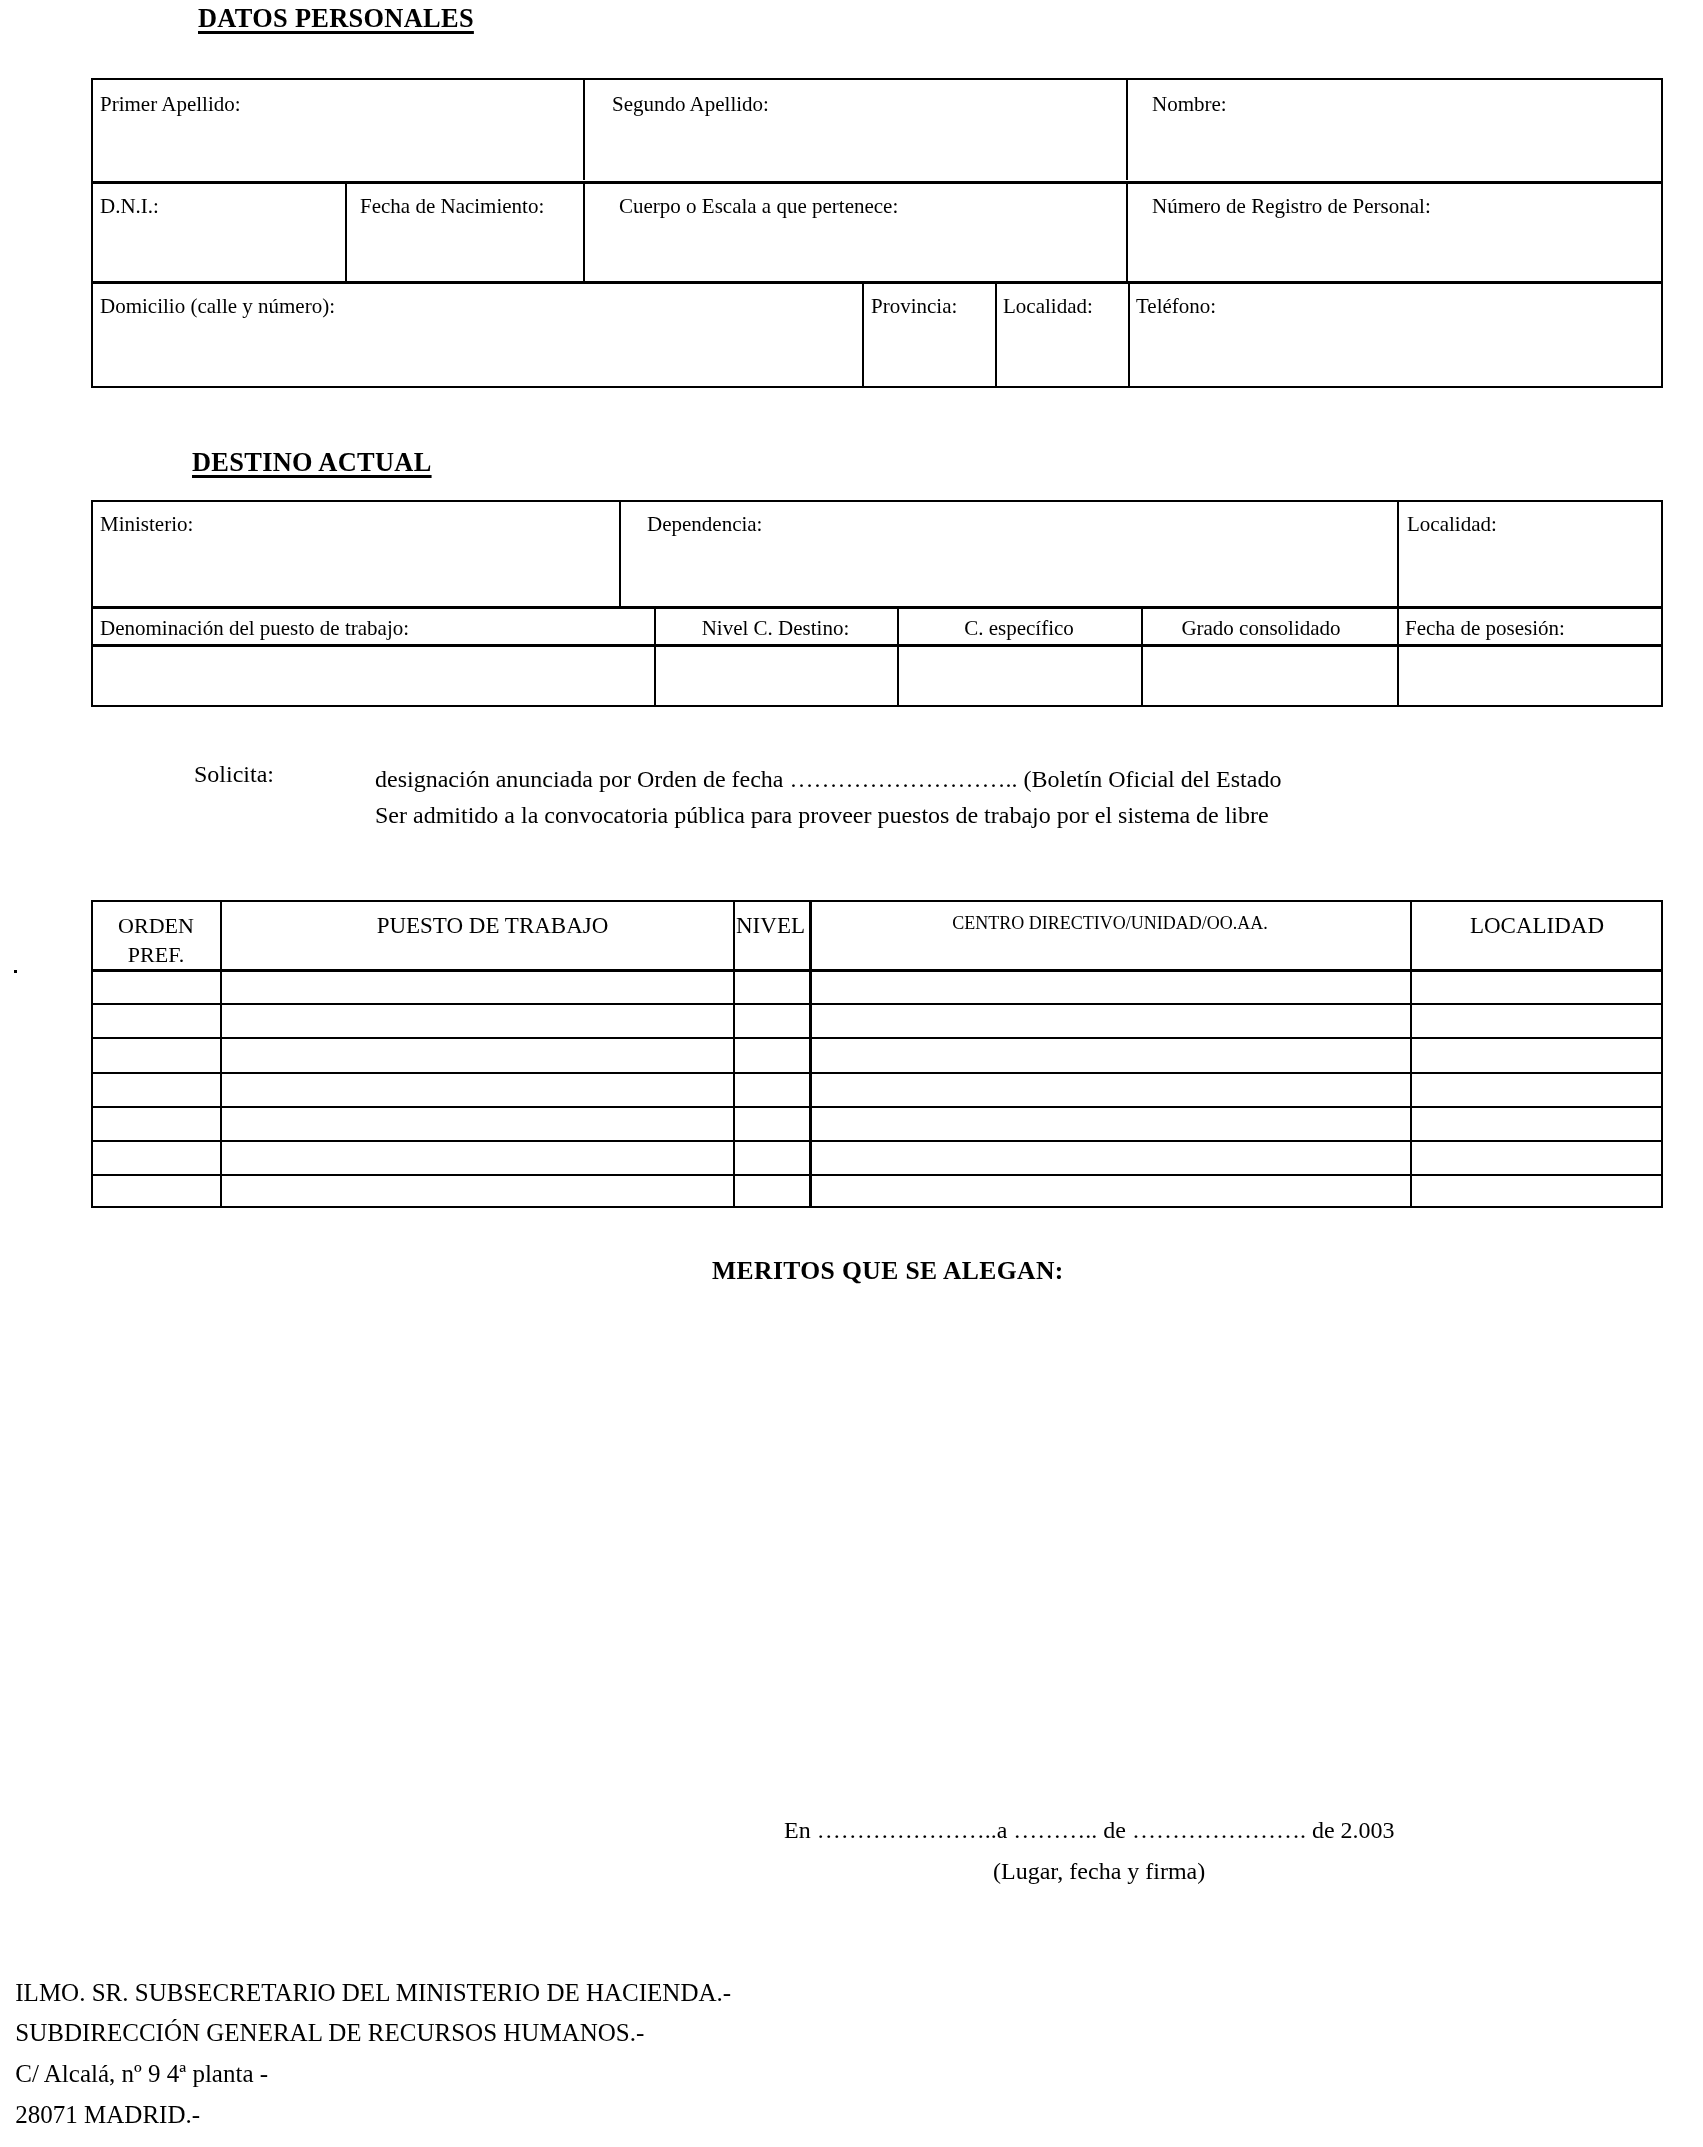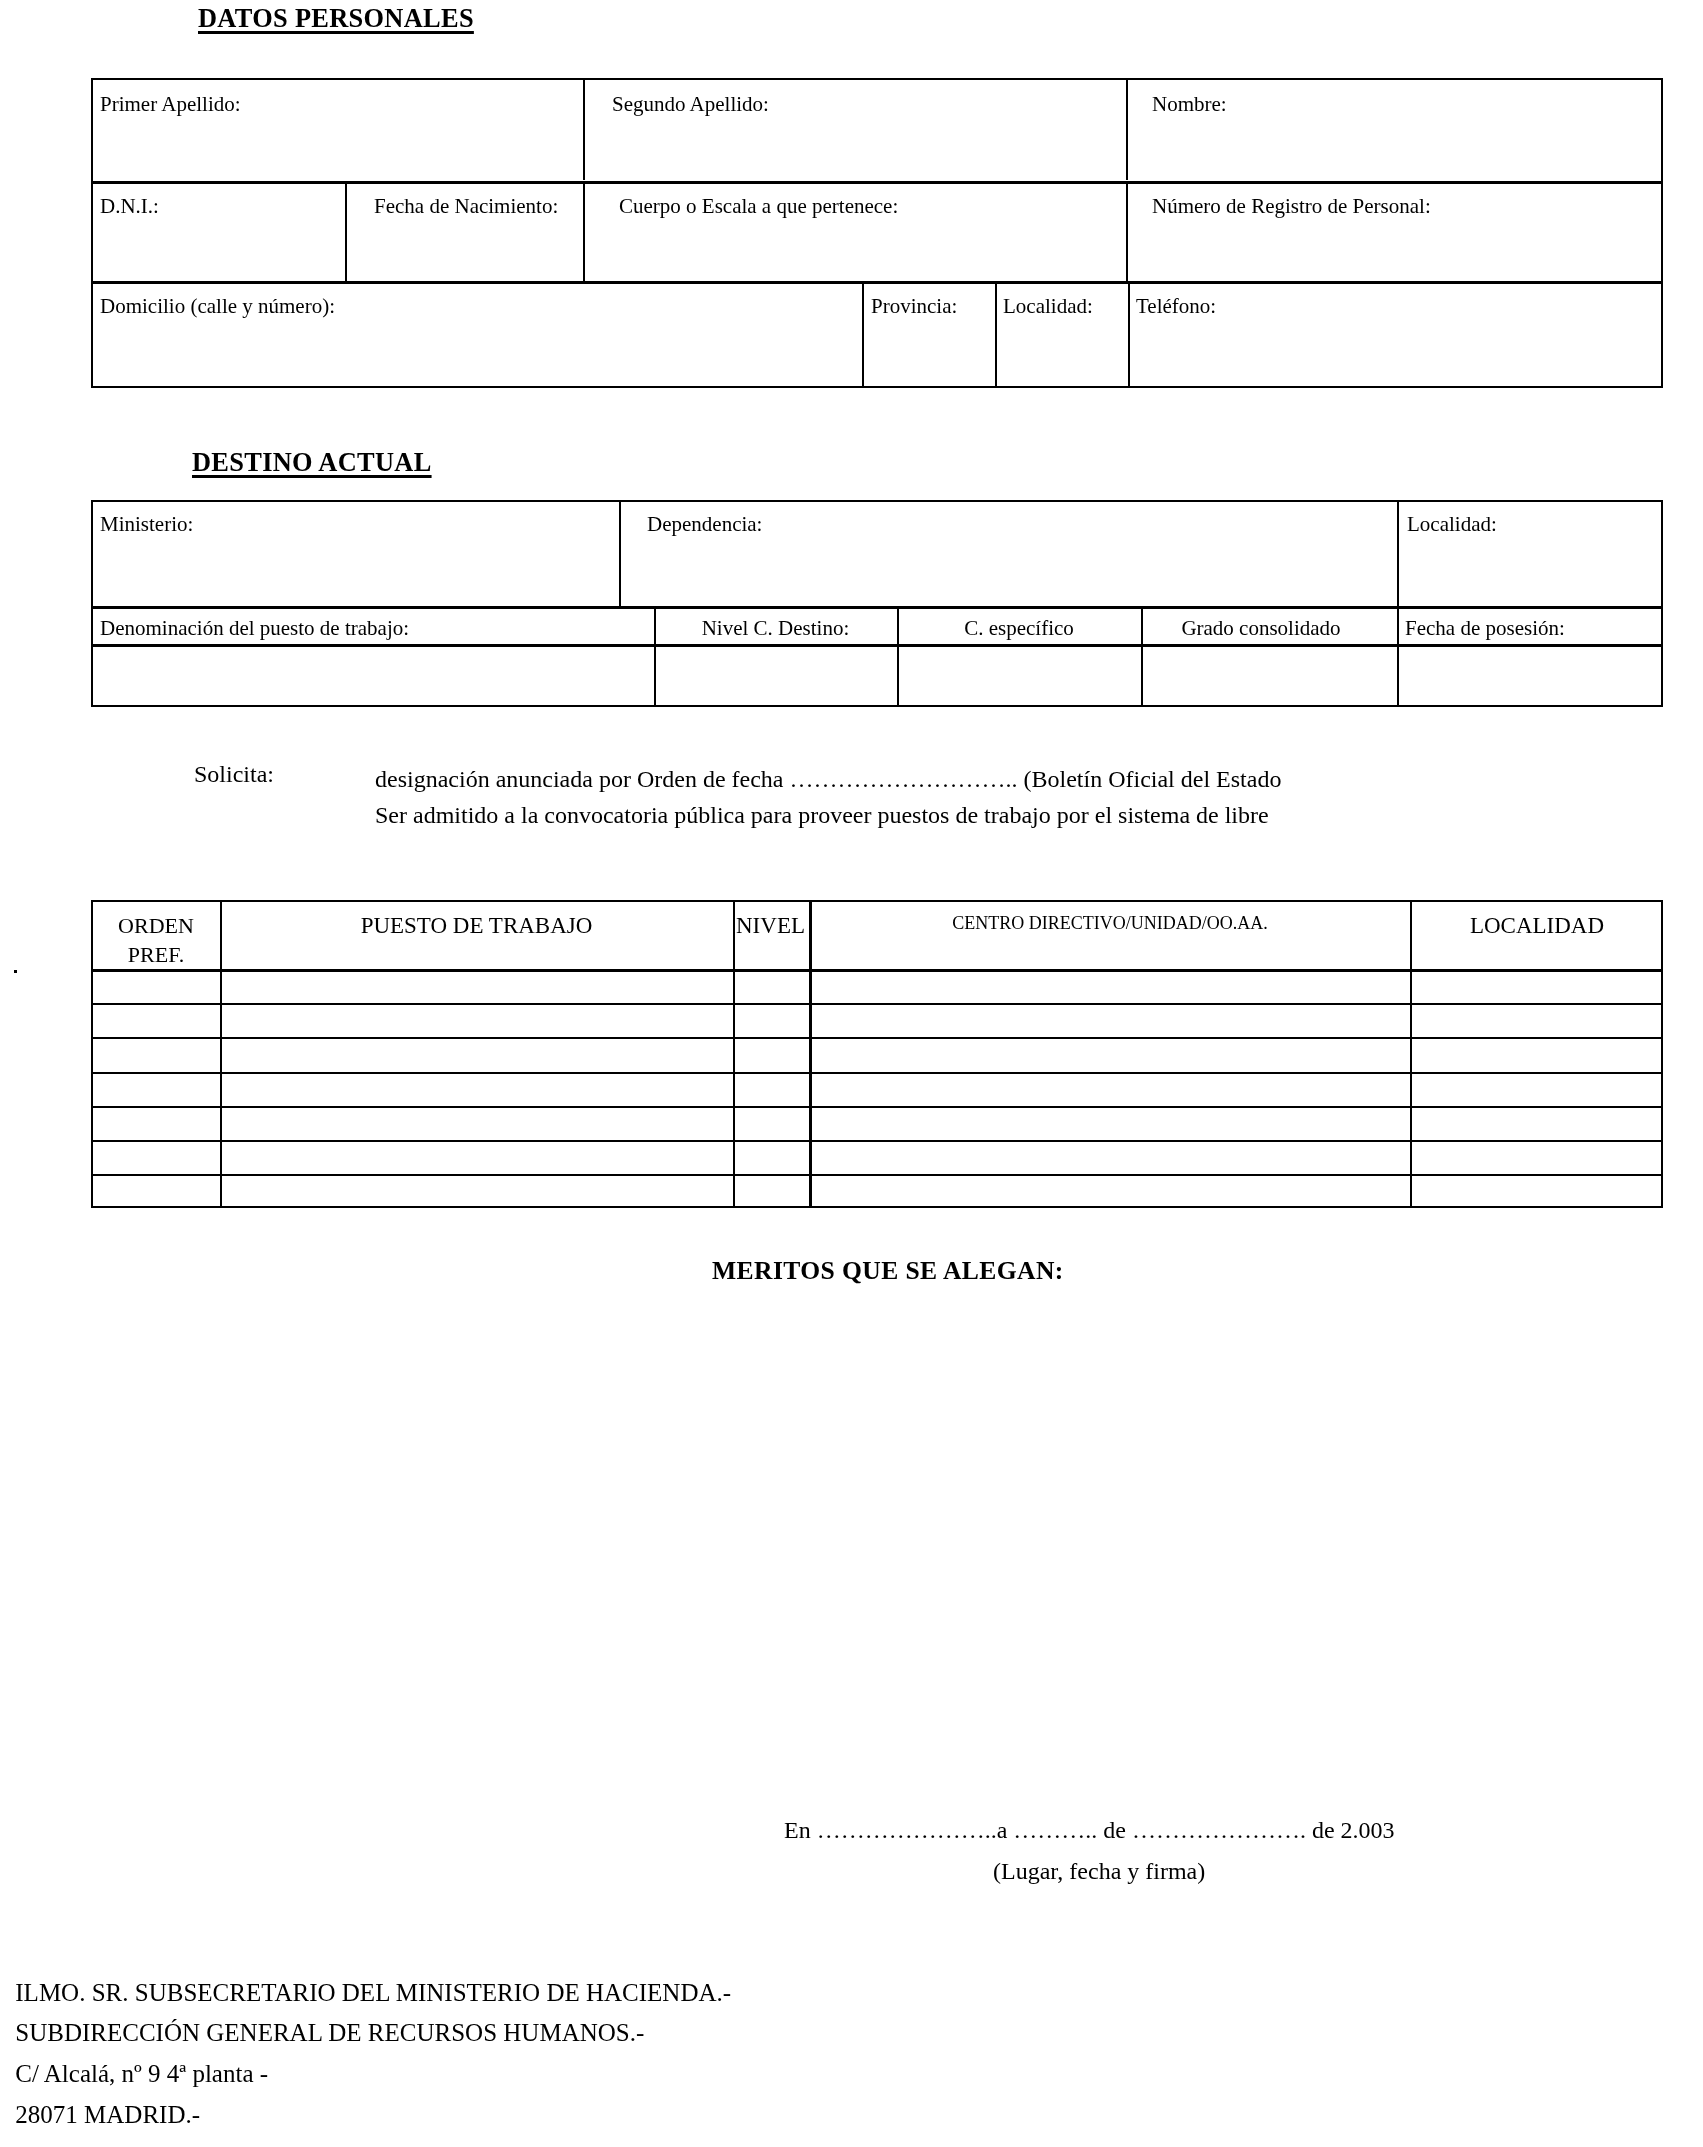--- a/index.html
+++ b/index.html
@@ -152,21 +152,21 @@
 
   <div class="flabel" style="left:100px; top:94px;">Primer Apellido:</div>
   <div class="flabel" style="left:612px; top:94px;">Segundo Apellido:</div>
   <div class="flabel" style="left:1152px; top:94px;">Nombre:</div>
 
   <div style="position:absolute; left:95px; top:119px; width:482px; height:58px;"></div>
   <div style="position:absolute; left:589px; top:119px; width:532px; height:58px;"></div>
   <div style="position:absolute; left:1132px; top:119px; width:526px; height:58px;"></div>
 
   <div class="flabel" style="left:100px; top:196px;">D.N.I.:</div>
-  <div class="flabel" style="left:374px; top:196px;">Fecha de Nacimiento:</div>
+  <div class="flabel" style="left:360px; top:196px;">Fecha de Nacimiento:</div>
   <div class="flabel" style="left:619px; top:196px;">Cuerpo o Escala a que pertenece:</div>
   <div class="flabel" style="left:1152px; top:196px;">Número de Registro de Personal:</div>
 
   <div style="position:absolute; left:95px; top:223px; width:245px; height:55px;"></div>
   <div style="position:absolute; left:349px; top:223px; width:230px; height:55px;"></div>
   <div style="position:absolute; left:589px; top:223px; width:532px; height:55px;"></div>
   <div style="position:absolute; left:1132px; top:223px; width:526px; height:55px;"></div>
 
   <div class="flabel" style="left:100px; top:296px;">Domicilio (calle y número):</div>
   <div class="flabel" style="left:871px; top:296px;">Provincia:</div>
@@ -233,21 +233,21 @@
 
   <div class="vline thin" style="left:220px; top:900px; height:308px;"></div>
   <div class="vline thin" style="left:733px; top:900px; height:308px;"></div>
   <div class="vline" style="left:809px; top:900px; height:308px;"></div>
   <div class="vline thin" style="left:1410px; top:900px; height:308px;"></div>
 
   <div class="chead-block" style="left:94px; top:911px; width:124px;">
     <div>ORDEN</div>
     <div>PREF.</div>
   </div>
-  <div class="chead" style="left:222px; top:914px; width:509px; font-size:23px;">PUESTO DE TRABAJO</div>
+  <div class="chead" style="left:222px; top:914px; width:509px; font-size:23px;padding-left:16px;">PUESTO DE TRABAJO</div>
   <div class="chead" style="left:734px; top:914px; width:73px; font-size:23px;">NIVEL</div>
   <div class="chead" style="left:812px; top:914px; width:596px; font-size:18px;">CENTRO DIRECTIVO/UNIDAD/OO.AA.</div>
   <div class="chead" style="left:1412px; top:914px; width:250px; font-size:23px;">LOCALIDAD</div>
 
   <div style="position:absolute; left:94px; top:972px; width:1567px; height:31.5px;">
     <div style="position:absolute; left:0; top:0; width:124px; height:31.5px;"></div>
     <div style="position:absolute; left:129px; top:0; width:509px; height:31.5px;"></div>
     <div style="position:absolute; left:641px; top:0; width:73px; height:31.5px;"></div>
     <div style="position:absolute; left:718px; top:0; width:596px; height:31.5px;"></div>
     <div style="position:absolute; left:1319px; top:0; width:249px; height:31.5px;"></div>

